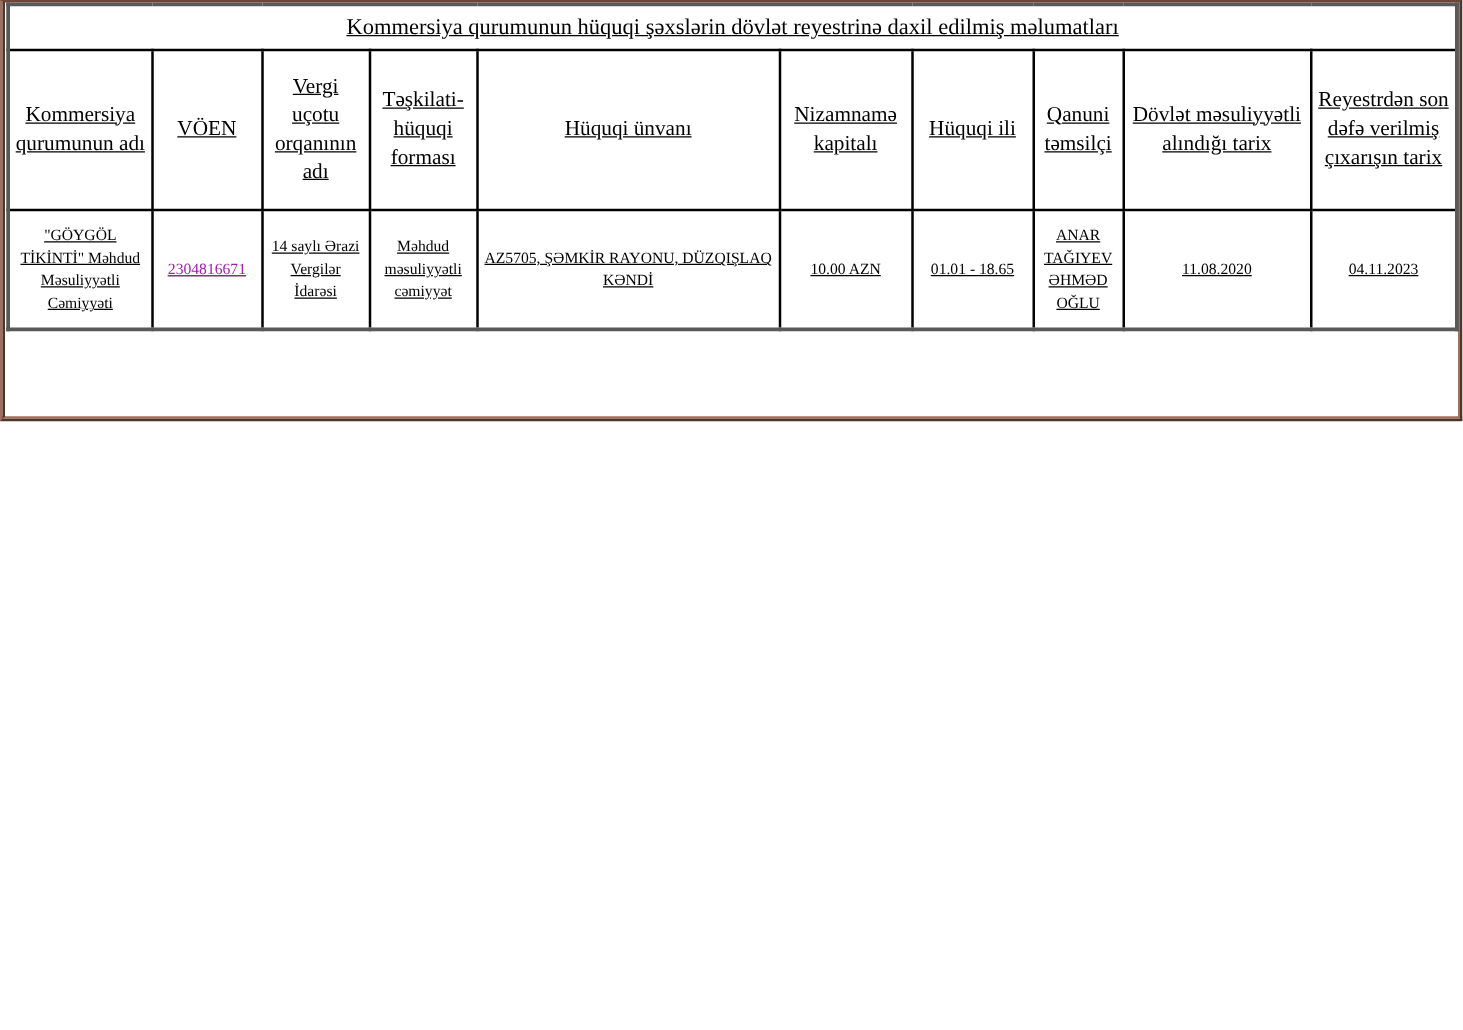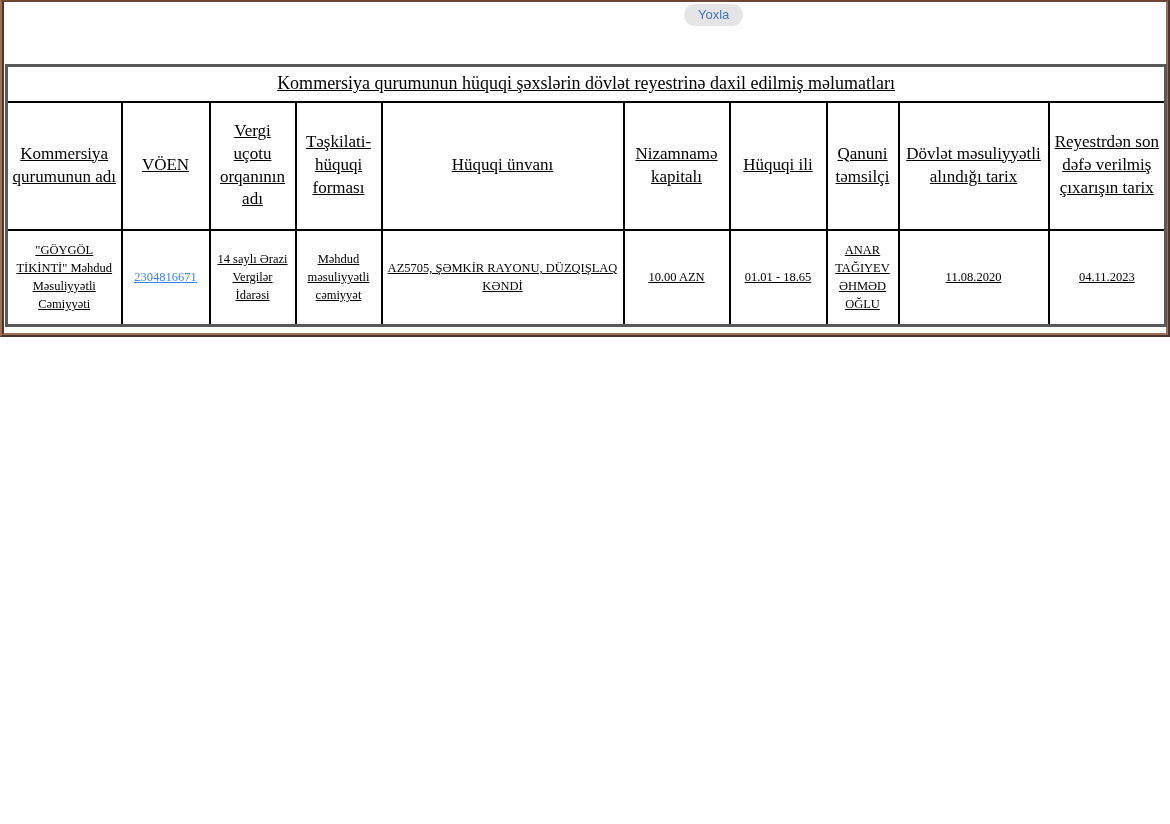--- a/index.html
+++ b/index.html
@@ -70,32 +70,29 @@
   }
   tr.data-row td {
     height: 96px;
     font-size: 12.5px;
     line-height: 1.45;
   }
   td.cell-voen { font-size: 14.5px; }
   td.cell-address, td.cell-capital, td.cell-fiscal,
   td.cell-regdate, td.cell-extractdate { font-size: 13px; }
   .voen-link {
-    color: #3b82f6;
+    color: #a21caf;
     text-decoration: underline;
     cursor: pointer;
   }
 </style>
 </head>
 <body>
 
 <div class="frame">
-  <div class="toolbar">
-    <button class="check-button">Yoxla</button>
-  </div>
 
   <table class="registry">
     <colgroup>
       <col style="width:115px">
       <col style="width:88px">
       <col style="width:86px">
       <col style="width:86px">
       <col style="width:242px">
       <col style="width:106px">
       <col style="width:97px">

